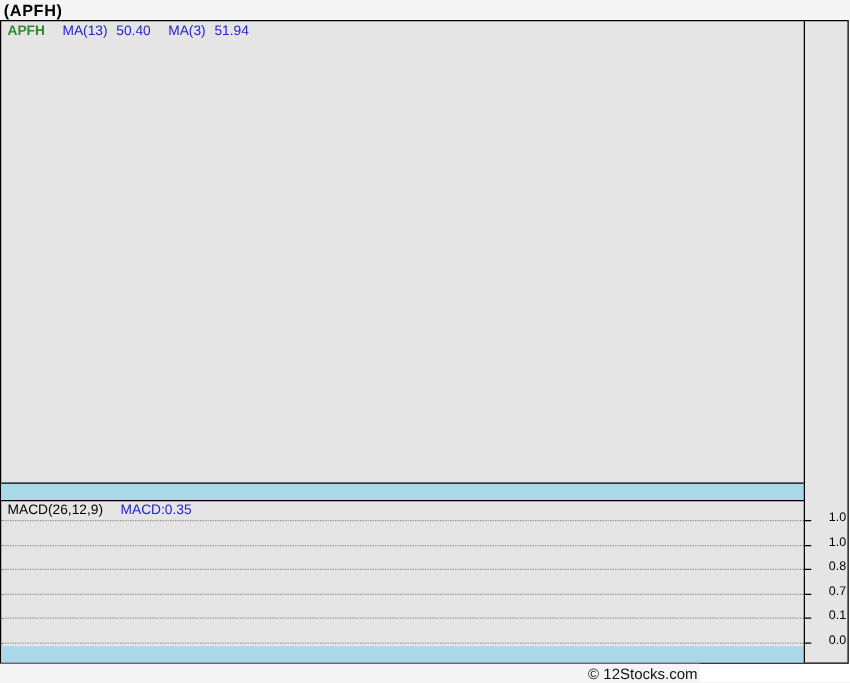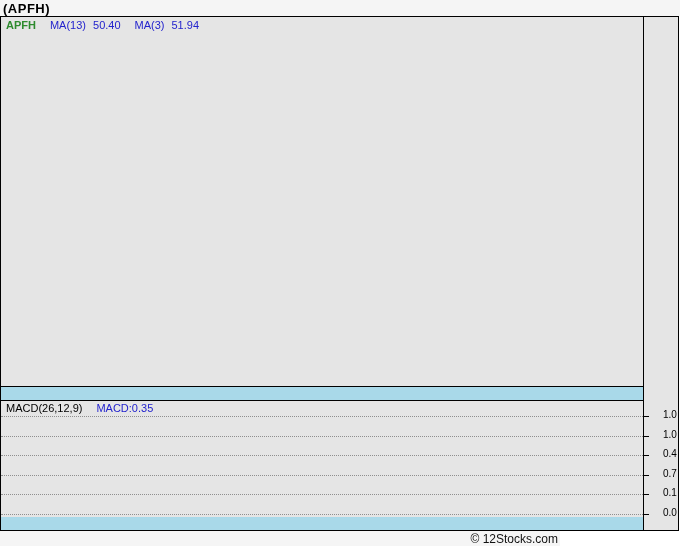--- a/index.html
+++ b/index.html
@@ -70,21 +70,21 @@
         <span class="ticklabel">1.0</span>
       </div>
       <div class="gridrow g2">
         <div class="dotline"></div>
         <div class="tickmark"></div>
         <span class="ticklabel">1.0</span>
       </div>
       <div class="gridrow g3">
         <div class="dotline"></div>
         <div class="tickmark"></div>
-        <span class="ticklabel">0.4</span>
+        <span class="ticklabel">0.8</span>
       </div>
       <div class="gridrow g4">
         <div class="dotline"></div>
         <div class="tickmark"></div>
         <span class="ticklabel">0.7</span>
       </div>
       <div class="gridrow g5">
         <div class="dotline"></div>
         <div class="tickmark"></div>
         <span class="ticklabel">0.1</span>

